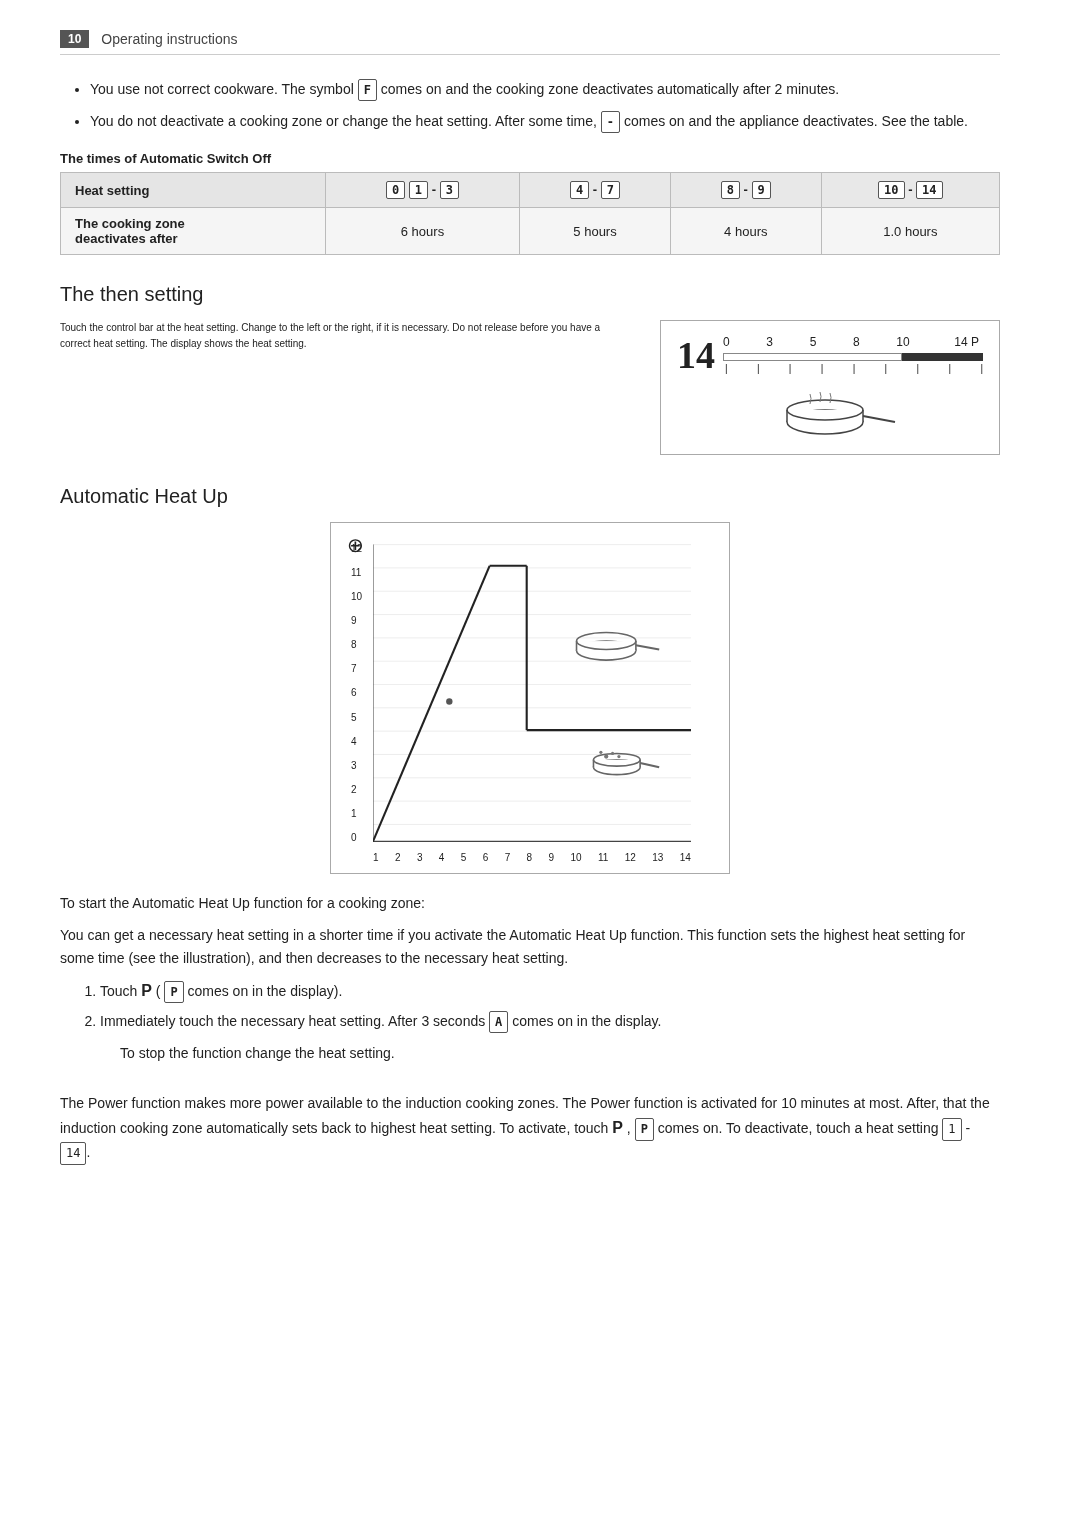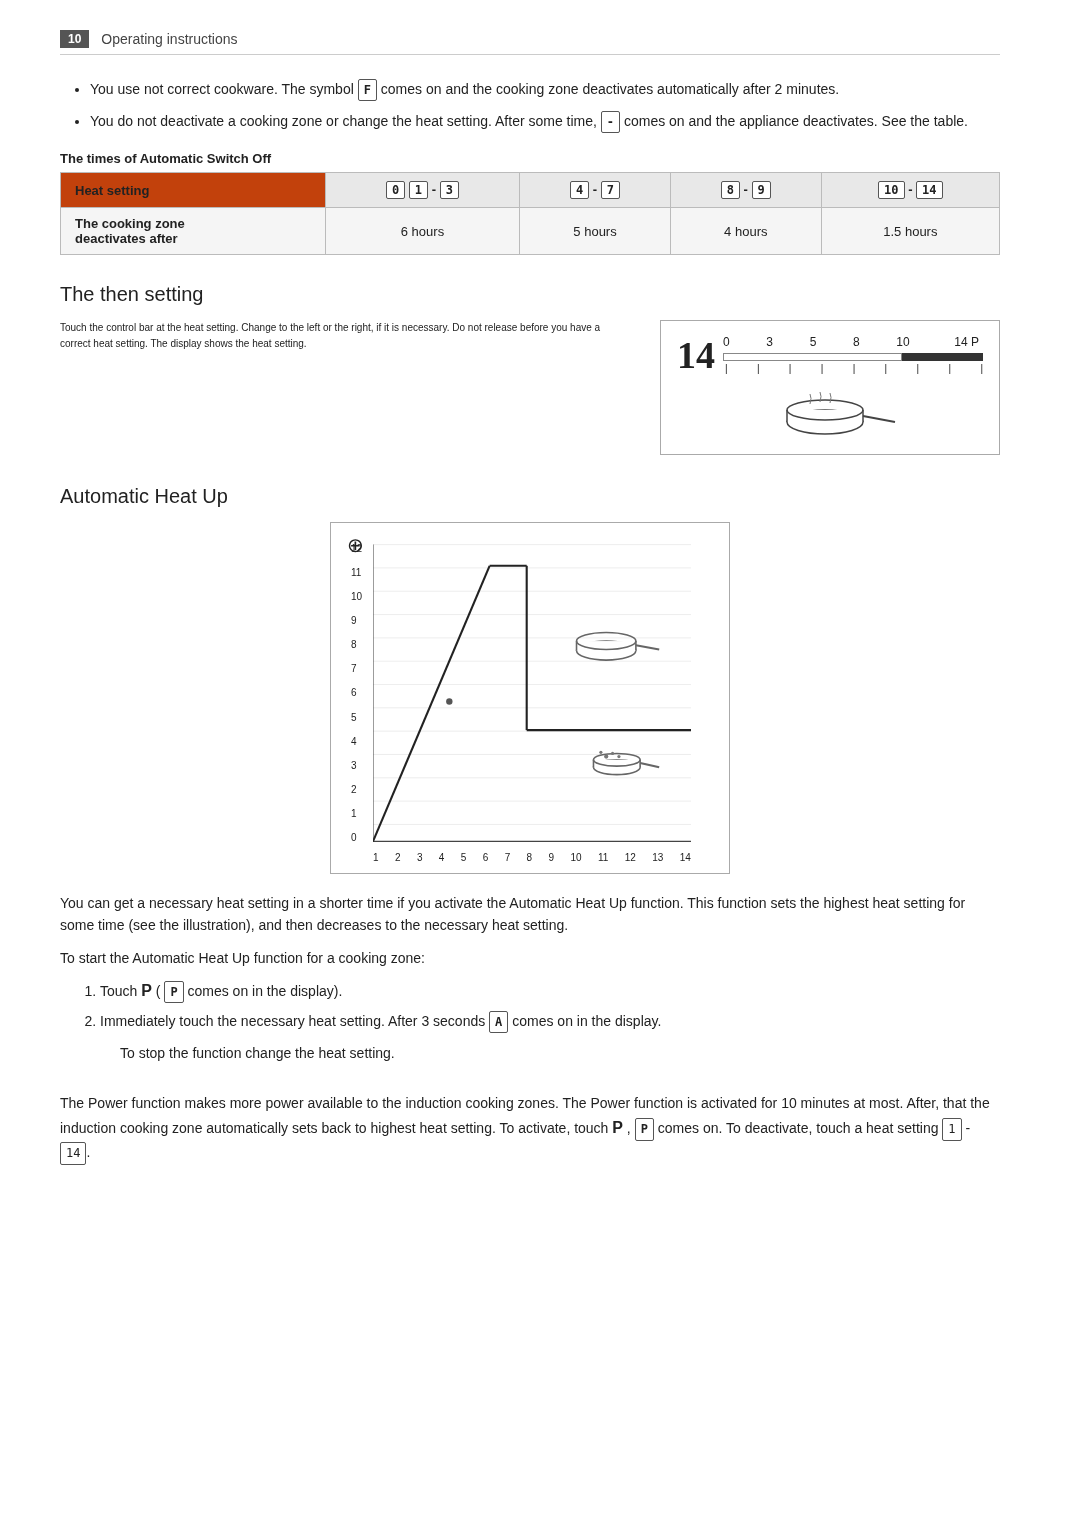--- a/index.html
+++ b/index.html
@@ -64,21 +64,21 @@
       border: 1px solid #bbb;
       padding: 8px 14px;
       text-align: center;
     }
     .switch-table th {
       background: #e8e8e8;
       font-weight: bold;
     }
     .switch-table td:first-child, .switch-table th:first-child {
       text-align: left;
-      background: #c2410c;
+      background: #e5e5e5;
       font-weight: bold;
     }
     .switch-table .light-row td {
       background: #f5f5f5;
     }
     .section-heading {
       font-size: 20px;
       font-weight: normal;
       margin-bottom: 14px;
       margin-top: 10px;
@@ -217,21 +217,21 @@
             <span class="segment-num">14</span>
           </th>
         </tr>
       </thead>
       <tbody>
         <tr class="light-row">
           <td>The cooking zone<br>deactivates after</td>
           <td>6 hours</td>
           <td>5 hours</td>
           <td>4 hours</td>
-          <td>1.5 hours</td>
+          <td>1.0 hours</td>
         </tr>
       </tbody>
     </table>
   </div>
 
   <div>
     <h2 class="section-heading">The then setting</h2>
     <div class="heat-setting-section">
       <p class="heat-setting-text">Touch the control bar at the heat setting. Change to the left or the right, if it is necessary. Do not release before you have a correct heat setting. The display shows the heat setting.</p>
       <div class="heat-diagram">
@@ -369,24 +369,24 @@
             <span style="font-size:10px;">10</span>
             <span style="font-size:10px;">11</span>
             <span style="font-size:10px;">12</span>
             <span style="font-size:10px;">13</span>
             <span style="font-size:10px;">14</span>
           </div>
         </div>
       </div>
     </div>
     <p class="auto-heat-text">
-      You can get a necessary heat setting in a shorter time if you activate the Automatic Heat Up function. This function sets the highest heat setting for some time (see the illustration), and then decreases to the necessary heat setting.
+      To start the Automatic Heat Up function for a cooking zone:
     </p>
     <p class="auto-heat-text">
-      To start the Automatic Heat Up function for a cooking zone:
+      You can get a necessary heat setting in a shorter time if you activate the Automatic Heat Up function. This function sets the highest heat setting for some time (see the illustration), and then decreases to the necessary heat setting.
     </p>
     <ol class="numbered-list">
       <li>
         Touch <span class="bold-p">P</span> ( <span class="kbd">P</span> comes on in the display).
       </li>
       <li>
         Immediately touch the necessary heat setting. After 3 seconds <span class="kbd">A</span> comes on in the display.
       </li>
     </ol>
     <p class="stop-text">To stop the function change the heat setting.</p>

